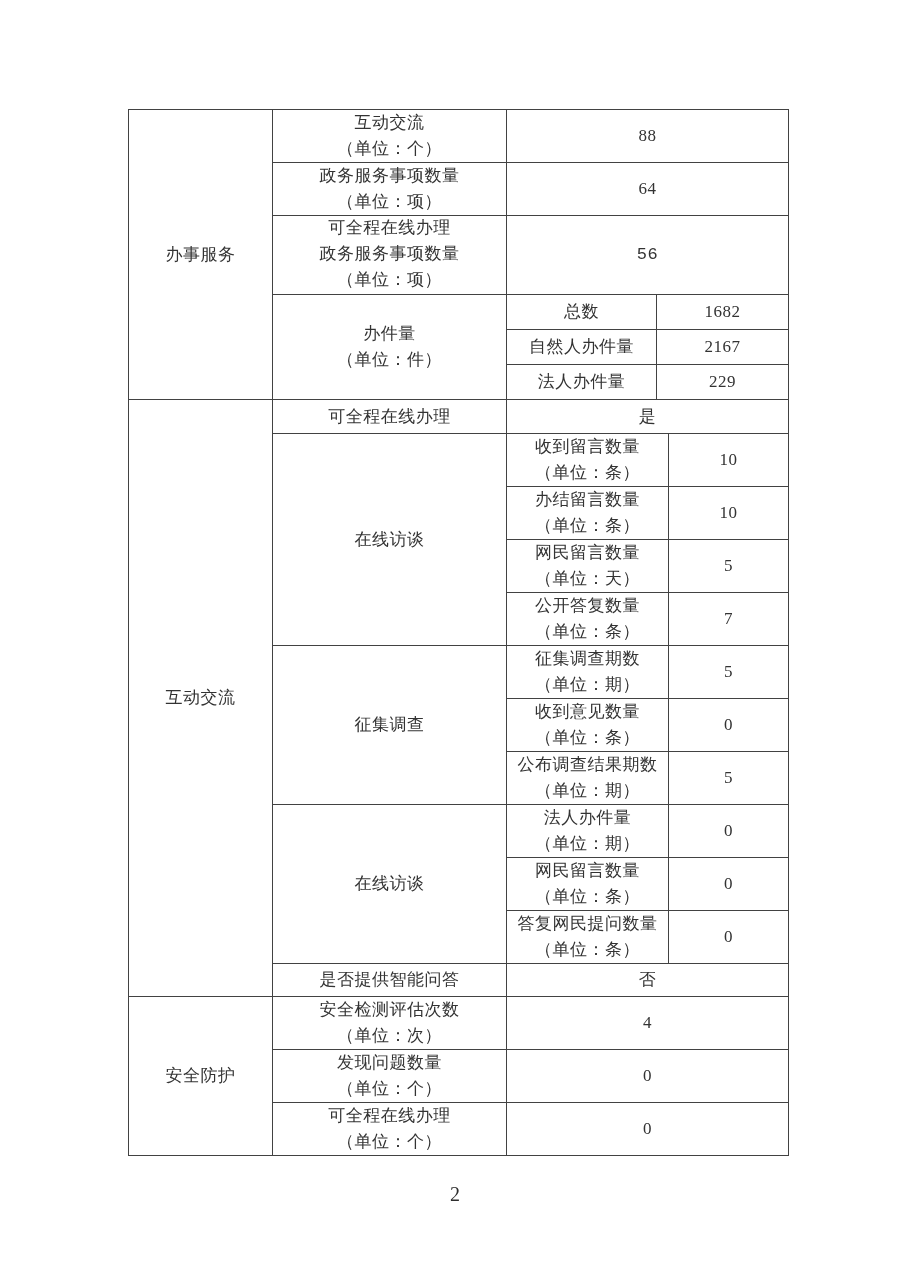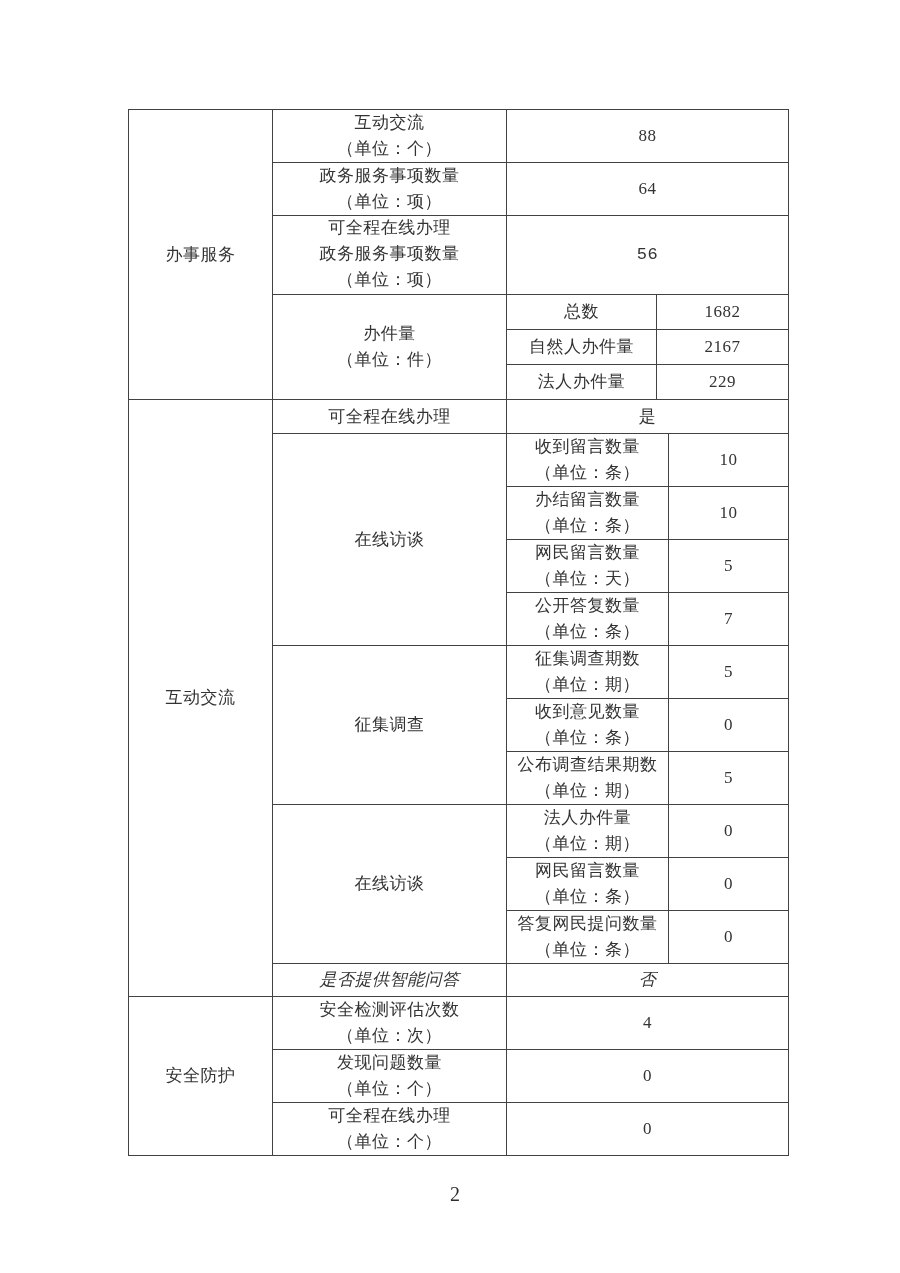--- a/index.html
+++ b/index.html
@@ -28,21 +28,21 @@
     padding: 0;
     overflow: hidden;
   }
   td.cat-top { vertical-align: top; padding-top: 12px; margin-left: 7px; }
   td.val { font-size: 18px; letter-spacing: 0; }
   tr.h53 { height: 53px; }
   tr.h79 { height: 79px; font-family: Liberation Mono, monospace; }
   tr.h35 { height: 35px; }
   tr.h34 { height: 34px; }
   tr.h52 { height: 52px; }
-  tr.h33 { height: 33px; font-style: italic; }
+  tr.h33 { height: 33px; }
   .page-number {
     position: absolute;
     top: 1183px;
     left: 0;
     width: 910px;
     text-align: center;
     font-size: 20px;
     color: #2e2e2e;
   }
 </style>

